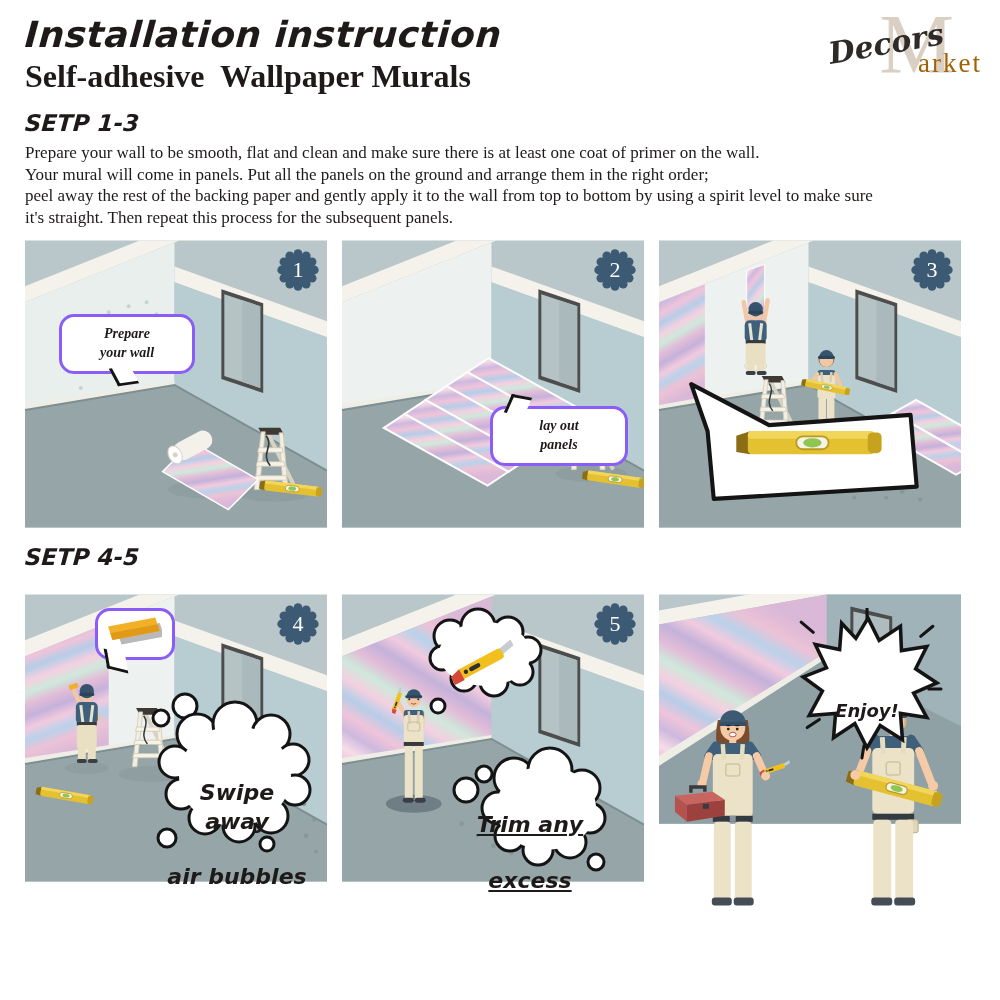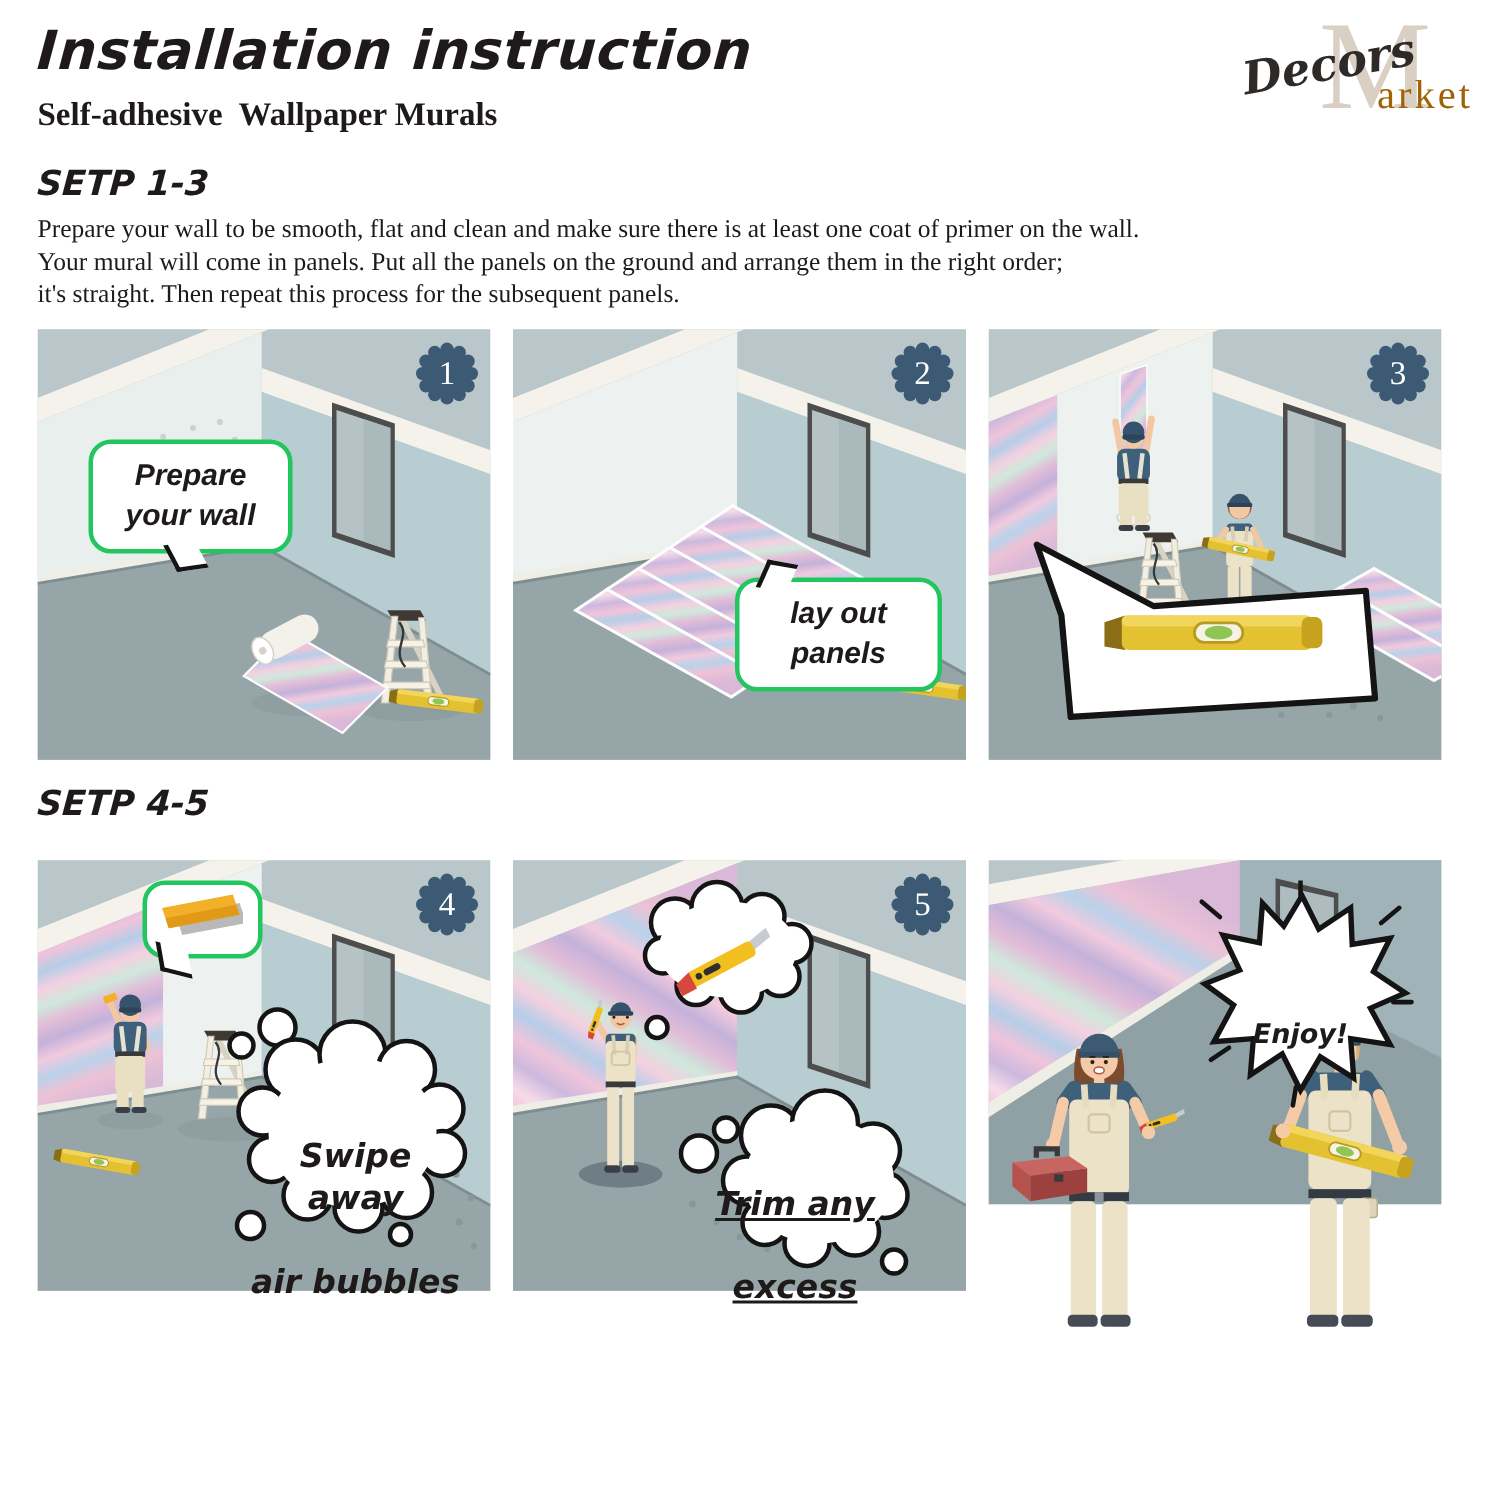--- a/index.html
+++ b/index.html
@@ -4,21 +4,21 @@
 <style>
   html,body{margin:0;padding:0;background:#fff;}
   .page{position:relative;width:1000px;height:1000px;background:#fff;overflow:hidden;
         font-family:"Liberation Serif",serif;color:#1d1a19;}
 
   
   header{position:relative;padding:14px 0 0 25px;}
   .title{margin:0;font-family:"DejaVu Sans",sans-serif;font-style:italic;font-weight:800;
          font-size:36px;line-height:42px;letter-spacing:.5px;transform:skewX(-4deg);transform-origin:left;}
   .subtitle{margin:2px 0 0 0;font-family:"Liberation Serif",serif;font-weight:700;
-            font-size:22px;line-height:36px;white-space:pre;}
+            font-size:32px;line-height:36px;white-space:pre;}
   .logo{position:absolute;top:10px;right:18px;width:158px;height:78px;}
   .logo-m{position:absolute;right:28px;top:-14px;font-family:"Liberation Serif",serif;
           font-size:84px;font-weight:400;color:#d9cfc3;}
   .logo-script{position:absolute;left:4px;top:16px;font-family:"DejaVu Serif",serif;
                font-style:italic;font-weight:700;font-size:30px;color:#2e2a28;transform:rotate(-10deg);}
   .logo-rest{position:absolute;right:0px;top:38px;font-family:"Liberation Serif",serif;
              font-size:27px;color:#a16207;letter-spacing:2px;}
 
   
   .sec-heading{margin:16px 0 6px 25px;font-family:"DejaVu Sans",sans-serif;font-style:italic;
@@ -31,23 +31,23 @@
   .panel{position:relative;width:302px;height:288px;flex:0 0 auto;}
   .panel svg.scene{position:absolute;left:0;top:0;}
 
   
   .badge{position:absolute;width:42px;height:42px;right:8px;top:9px;z-index:5;}
   .badge svg{position:absolute;inset:0;}
   .badge span{position:absolute;inset:0;display:flex;align-items:center;justify-content:center;
               font-family:"Liberation Serif",serif;font-size:22px;color:#fff;}
 
   
-  .bubble{position:absolute;background:#fff;border:3px solid #22c55e;border-radius:15px;
+  .bubble{position:absolute;background:#fff;border:3px solid #8b5cf6;border-radius:15px;
           padding:8px 10px;z-index:4;text-align:center;
-          font-family:Liberation Sans, sans-serif;font-style:italic;font-weight:700;font-size:20px;line-height:1.35;}
+          font-family:Liberation Serif, serif;font-style:italic;font-weight:700;font-size:14px;line-height:1.35;}
   .bubble .bl{display:block;}
   .tail{position:absolute;width:17px;height:17px;background:#fff;z-index:-1;}
   .t-down{border-right:3px solid #141414;border-bottom:3px solid #141414;
           transform:rotate(62deg) skewX(-20deg);}
   .t-up{border-left:3px solid #141414;border-top:3px solid #141414;
         transform:rotate(24deg) skewY(-14deg);}
 
   .b1{left:34px;top:74px;width:110px;}
   .b1 .tail{bottom:-15px;left:52px;}
   .b2{left:148px;top:166px;width:112px;}
@@ -176,20 +176,21 @@
       <span class="logo-script">Decors</span>
       <span class="logo-rest">arket</span>
     </div>
   </header>
 
   <section>
     <h3 class="sec-heading">SETP 1-3</h3>
     <div class="body-text">
       <div class="tline">Prepare your wall to be smooth, flat and clean and make sure there is at least one coat of primer on the wall.</div>
       <div class="tline">Your mural will come in panels. Put all the panels on the ground and arrange them in the right order;</div>
+      <div class="tline">peel away the rest of the backing paper and gently apply it to the wall from top to bottom by using a spirit level to make sure</div>
       <div class="tline">it's straight. Then repeat this process for the subsequent panels.</div>
     </div>
   </section>
 
   <div class="row">
 
     <div class="panel">
       <svg class="scene" width="302" height="288" viewBox="0 0 303 288">
         <rect width="303" height="288" fill="#b9c7ca"></rect>
         <polygon points="0,46 115,0 155,0 0,62" fill="#f4f2ea"></polygon>

